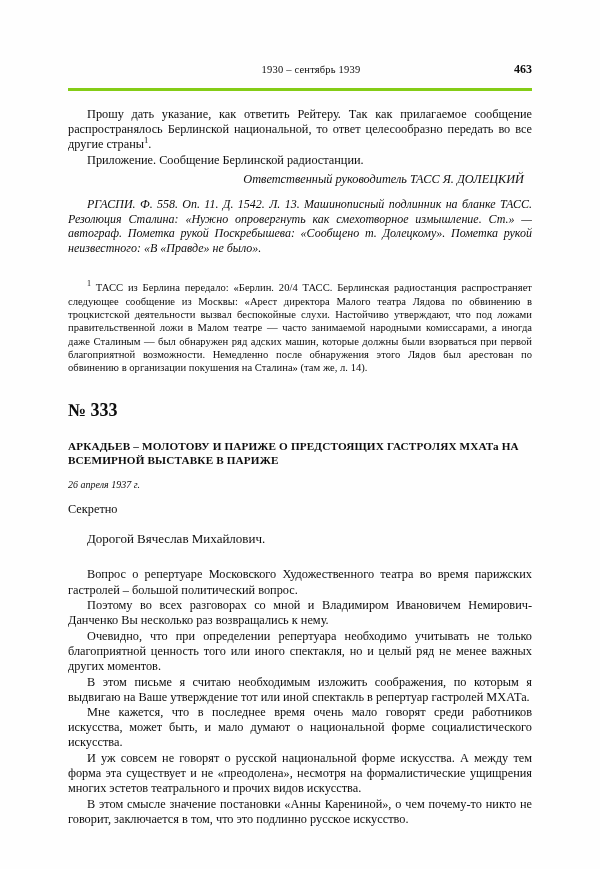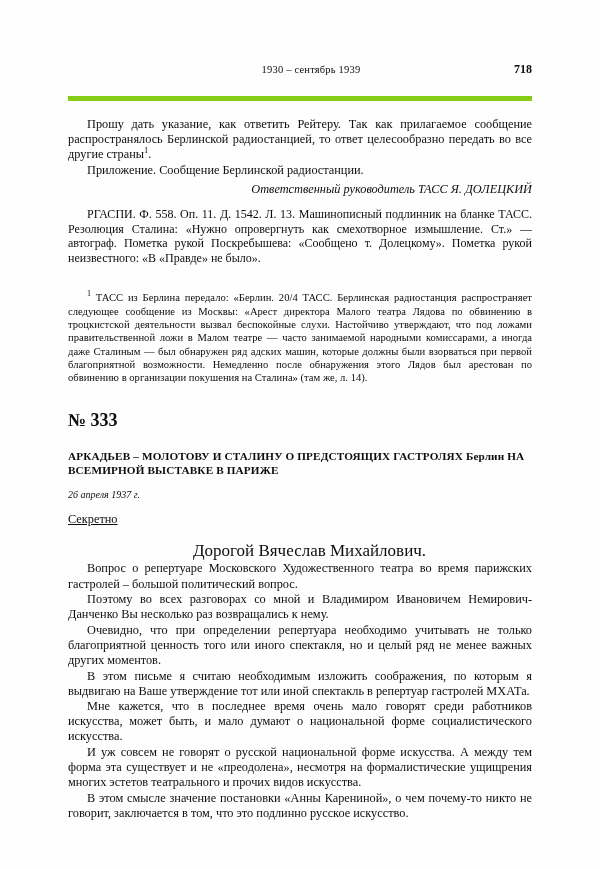--- a/index.html
+++ b/index.html
@@ -26,22 +26,22 @@
     position: absolute;
     left: 68px;
     top: 62px;
     width: 464px;
   }
   .header-row {
     display: flex;
     align-items: baseline;
     justify-content: space-between;
     font-size: 10.5px;
-    padding-bottom: 19px;
-    border-bottom: 5px solid #84cc16;
+    padding-bottom: 11px;
+    border-bottom: 3px solid #84cc16;
     margin-bottom: 16px;
   }
   .header-center {
     flex: 1;
     text-align: center;
     letter-spacing: 0.2px;
     padding-left: 40px;
   }
   .header-page {
     font-weight: bold;
@@ -53,24 +53,25 @@
     line-height: 15.1px;
     text-align: justify;
     text-indent: 19px;
     hyphens: manual;
   }
   .sign {
     font-style: italic;
     text-align: right;
     font-size: 12.3px;
     line-height: 15.1px;
-    margin: 4px 0 10px 0;
+    margin: 4px 8px 10px 0;
     text-indent: 0;
   }
   .archref {
+    font-style: italic;
     font-size: 12.0px;
     line-height: 14.6px;
     text-align: justify;
     text-indent: 19px;
     margin: 4px 0 0 0;
   }
   .footnote {
     font-size: 10.6px;
     line-height: 13.3px;
     text-align: justify;
@@ -96,52 +97,50 @@
   .datum {
     font-style: italic;
     font-size: 10px;
     text-indent: 0;
     margin: 0 0 12px 0;
   }
   .secret {
     font-size: 12.3px;
     text-indent: 0;
     margin: 0 0 14px 0;
-    text-decoration: underline;
   }
   .salut {
-    font-size: 17px;
+    font-size: 13px;
     text-indent: 19px;
-    margin: 0 0 0 0;
-    text-align: center;
+    margin: 0 0 20px 0;
   }
 </style>
 </head>
 <body>
 
 <div class="page">
   <div class="content">
 
     <div class="header-row">
       <div class="header-center">1930 – сентябрь 1939</div>
-      <div class="header-page">718</div>
+      <div class="header-page">463</div>
     </div>
 
-    <p><span>Прошу дать указание, как ответить Рейтеру. Так как прилагаемое сообщение распространялось Берлинской радиостанцией, то ответ целесообразно передать во все другие страны</span><sup>1</sup><span>.</span></p>
+    <p><span>Прошу дать указание, как ответить Рейтеру. Так как прилагаемое сообщение распространялось Берлинской национальной, то ответ целесообразно передать во все другие страны</span><sup>1</sup><span>.</span></p>
 
     <p>Приложение. Сообщение Берлинской радиостанции.</p>
 
     <div class="sign">Ответственный руководитель ТАСС Я. ДОЛЕЦКИЙ</div>
 
     <p class="archref">РГАСПИ. Ф. 558. Оп. 11. Д. 1542. Л. 13. Машинописный подлинник на бланке ТАСС. Резолюция Сталина: «Нужно опровергнуть как смехотворное измышление. Ст.» — автограф. Пометка рукой Поскребышева: «Сообщено т. Долецкому». Пометка рукой неизвестного: «В «Правде» не было».</p>
 
     <p class="footnote"><sup>1</sup> <span>ТАСС из Берлина передало: «Берлин. 20/4 ТАСС. Берлинская радиостанция распространяет следующее сообщение из Москвы: «Арест директора Малого театра Лядова по обвинению в троцкистской деятельности вызвал беспокойные слухи. Настойчиво утверждают, что под ложами правительственной ложи в Малом театре — часто занимаемой народными комиссарами, а иногда даже Сталиным — был обнаружен ряд адских машин, которые должны были взорваться при первой благоприятной возможности. Немедленно после обнаружения этого Лядов был арестован по обвинению в организации покушения на Сталина» (там же, л. 14).</span></p>
 
     <div class="docnum">№ 333</div>
-    <div class="doctitle">АРКАДЬЕВ – МОЛОТОВУ И СТАЛИНУ О ПРЕДСТОЯЩИХ ГАСТРОЛЯХ Берлин НА ВСЕМИРНОЙ ВЫСТАВКЕ В ПАРИЖЕ</div>
+    <div class="doctitle">АРКАДЬЕВ – МОЛОТОВУ И ПАРИЖЕ О ПРЕДСТОЯЩИХ ГАСТРОЛЯХ МХАТа НА ВСЕМИРНОЙ ВЫСТАВКЕ В ПАРИЖЕ</div>
     <div class="datum">26 апреля 1937 г.</div>
     <div class="secret">Секретно</div>
     <div class="salut">Дорогой Вячеслав Михайлович.</div>
 
     <p>Вопрос о репертуаре Московского Художественного театра во время парижских гастролей – большой политический вопрос.</p>
     <p>Поэтому во всех разговорах со мной и Владимиром Ивановичем Немирович-Данченко Вы несколько раз возвращались к нему.</p>
     <p>Очевидно, что при определении репертуара необходимо учитывать не только благоприятной ценность того или иного спектакля, но и целый ряд не менее важных других моментов.</p>
     <p>В этом письме я считаю необходимым изложить соображения, по которым я выдвигаю на Ваше утверждение тот или иной спектакль в репертуар гастролей МХАТа.</p>
     <p>Мне кажется, что в последнее время очень мало говорят среди работников искусства, может быть, и мало думают о национальной форме социалистического искусства.</p>
     <p>И уж совсем не говорят о русской национальной форме искусства. А между тем форма эта существует и не «преодолена», несмотря на формалистические ущищрения многих эстетов театрального и прочих видов искусства.</p>

